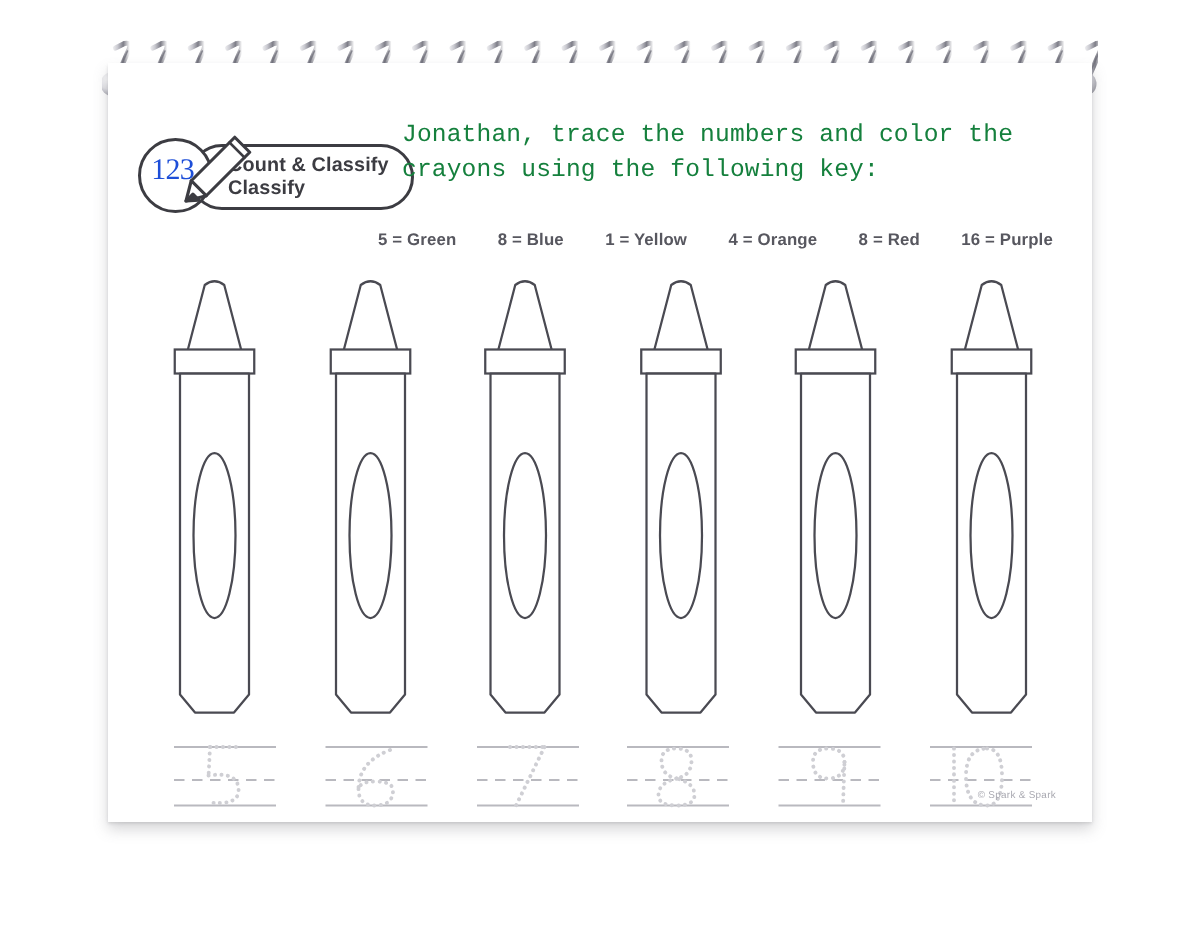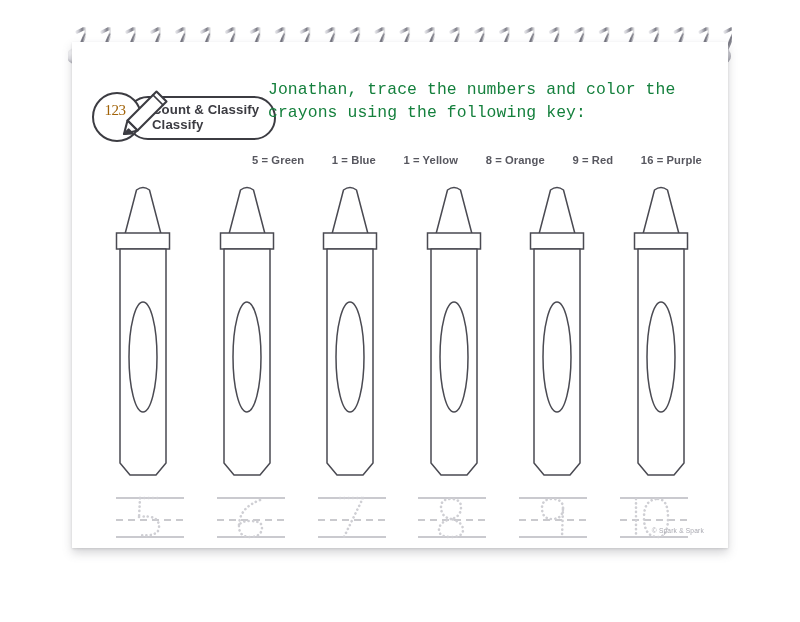--- a/index.html
+++ b/index.html
@@ -84,22 +84,22 @@
     border-radius: 50%;
     background: #ffffff;
     box-sizing: border-box;
   }
   .badge-circle-text {
     position: absolute;
     left: 0;
     top: 14px;
     width: 50px;
     text-align: center;
-    font-size: 15px;
-    color: #a16207;
+    font-size: 20px;
+    color: #1d4ed8;
     font-family: "Liberation Serif", serif;
     letter-spacing: -0.5px;
   }
   .badge-pencil {
     position: absolute;
     left: 26px;
     top: -2px;
     width: 60px;
     height: 60px;
   }
@@ -287,24 +287,24 @@
           <path d="M8.0 48.0 L12.6 43.4 L16.6 47.4 Z" fill="#3c3c42"></path>
           <path d="M37.0 9.0 L47.0 19.0" stroke-width="1.7"></path>
         </g>
       </svg>
     </div>
 
     <div class="instruction">Jonathan, trace the numbers and color the crayons using the following key:</div>
 
     <div class="key-row" id="key-row">
         <div class="key-item">5 = Green</div>
-        <div class="key-item">1 = Blue</div>
+        <div class="key-item">8 = Blue</div>
         <div class="key-item">1 = Yellow</div>
-        <div class="key-item">8 = Orange</div>
-        <div class="key-item">9 = Red</div>
+        <div class="key-item">4 = Orange</div>
+        <div class="key-item">8 = Red</div>
         <div class="key-item">16 = Purple</div>
       </div>
 
     <div class="crayon-row" id="crayon-row">
         <svg class="crayon" viewBox="0 0 62 300">
           <path d="M13 52 L24.5 8 Q31 3 37.5 8 L49 52 Z" fill="#ffffff" stroke="#4a4a52" stroke-width="1.5" stroke-linejoin="round"></path>
           <rect x="4.5" y="51" width="53" height="16" fill="#ffffff" stroke="#4a4a52" stroke-width="1.5"></rect>
           <path d="M8 67 L8 281 L18 293 L44 293 L54 281 L54 67 Z" fill="#ffffff" stroke="#4a4a52" stroke-width="1.5" stroke-linejoin="round"></path>
           <ellipse cx="31" cy="175" rx="14" ry="55" fill="none" stroke="#4a4a52" stroke-width="1.5"></ellipse>
         </svg>

